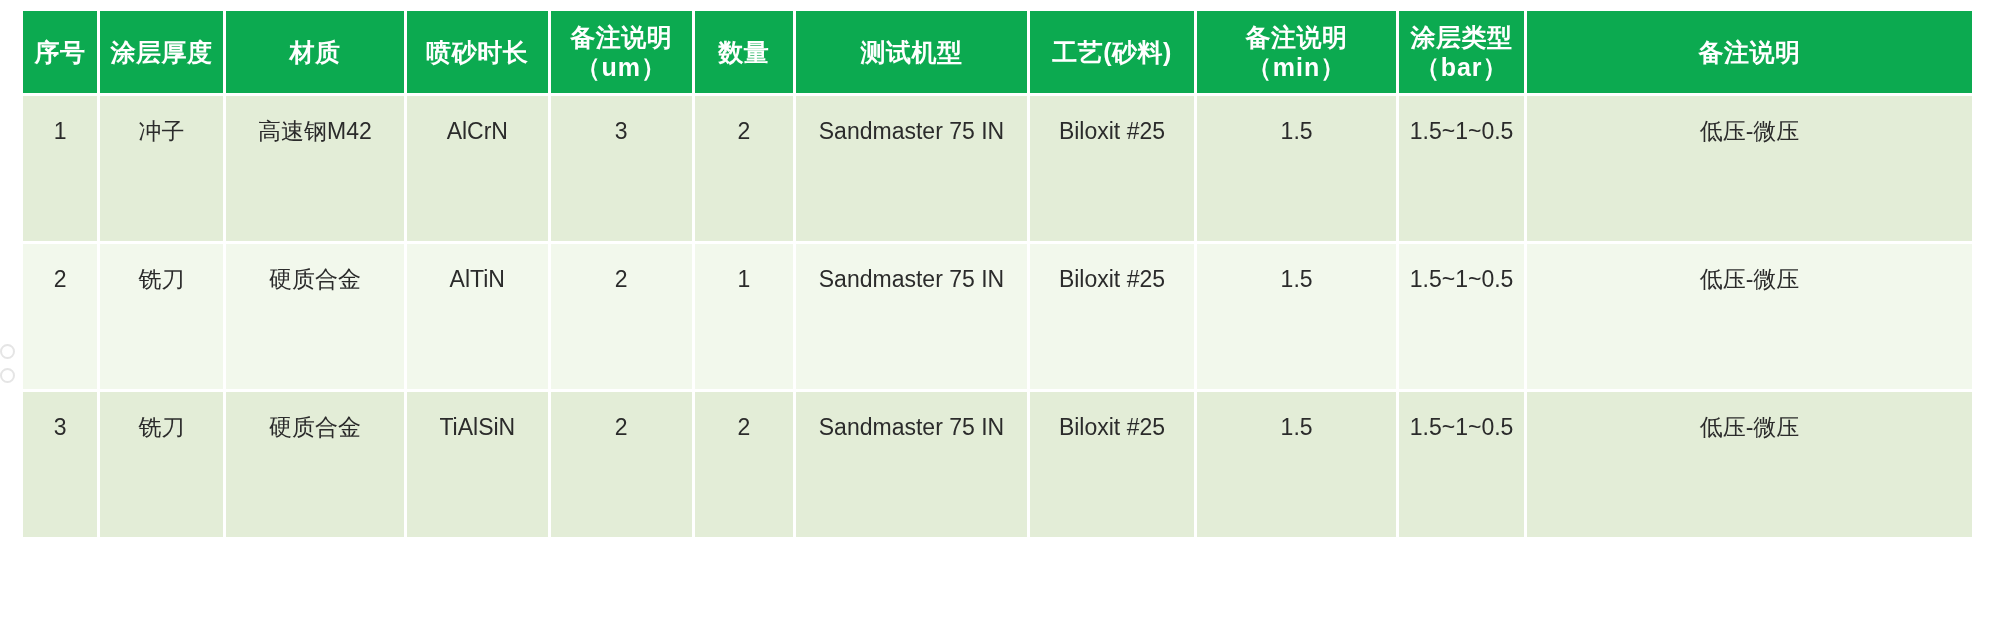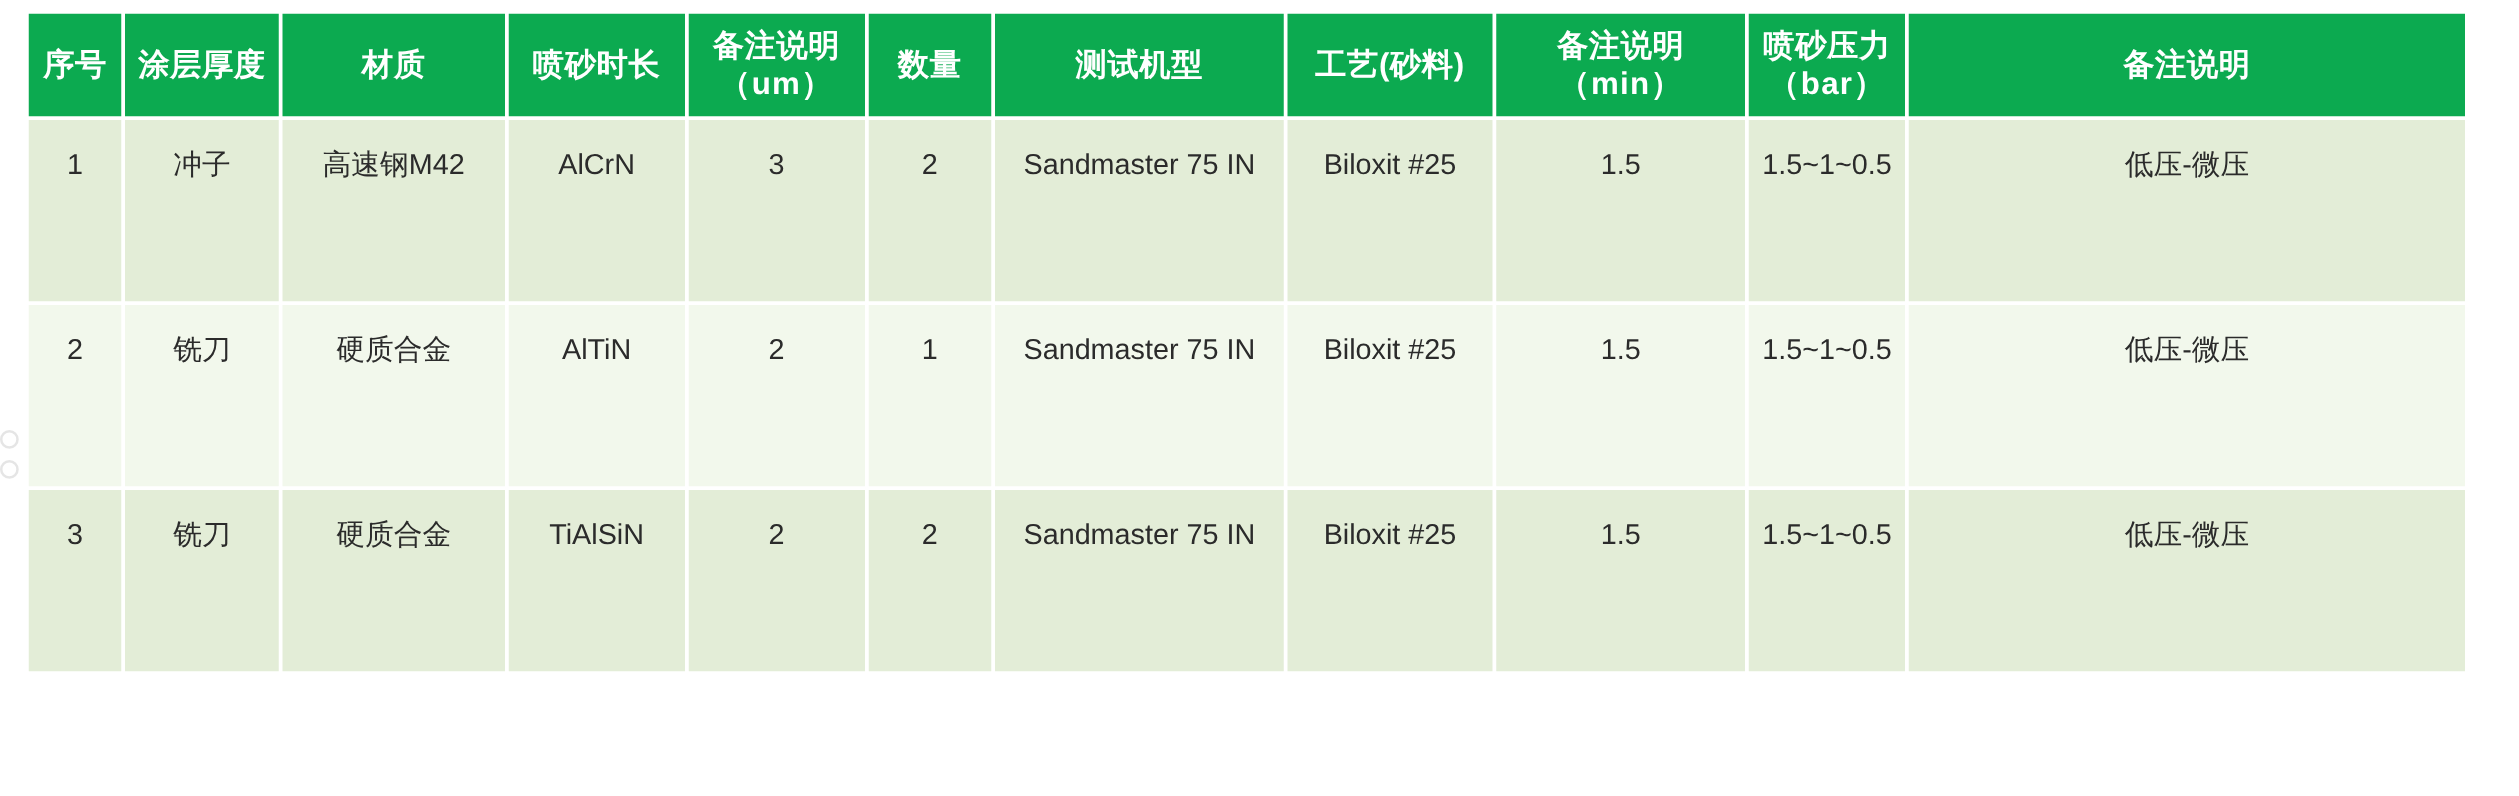--- a/index.html
+++ b/index.html
@@ -142,21 +142,21 @@
           <span>测试机型</span>
         </th>
         <th>
           <span>工艺(砂料)</span>
         </th>
         <th>
           <span>备注说明</span>
           <span class="hdr-unit">（min）</span>
         </th>
         <th>
-          <span>喷砂压力</span>
+          <span>涂层类型</span>
           <span class="hdr-unit">（bar）</span>
         </th>
         <th>
           <span>备注说明</span>
         </th>
       </tr>
     </thead>
 
     <tbody>
       <tr class="row-shade-a">

